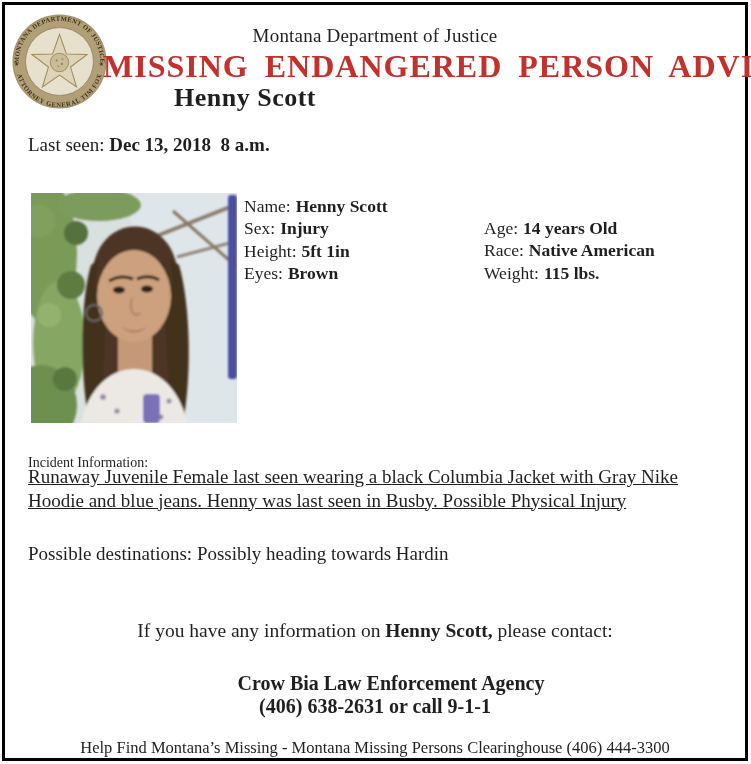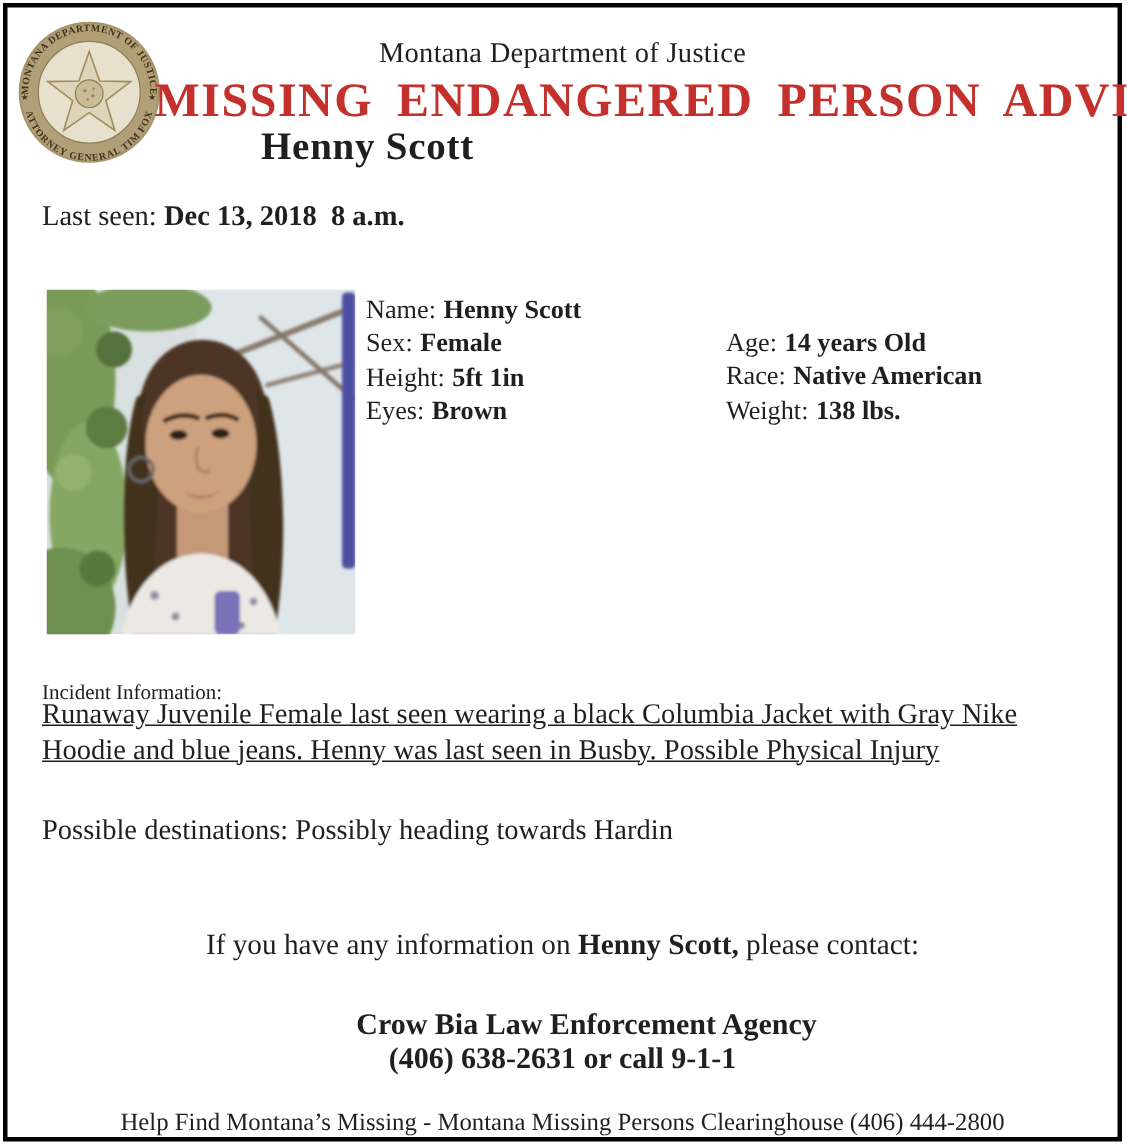--- a/index.html
+++ b/index.html
@@ -122,47 +122,47 @@
         <rect x="112" y="201" width="17" height="29" rx="4" fill="#7a71b8"></rect>
       </g>
     </svg>
   </div>
 
   <div class="details-col details-left abs">
     <div>
       <span>Name:</span><span class="b val">Henny Scott</span>
     </div>
     <div>
-      <span>Sex:</span><span class="b val">Female</span>
+      <span>Sex:</span><span class="b val">Injury</span>
     </div>
     <div>
       <span>Height:</span><span class="b val">5ft 1in</span>
     </div>
     <div>
       <span>Eyes:</span><span class="b val">Brown</span>
     </div>
   </div>
 
   <div class="details-col details-right abs">
     <div>
       <span>Age:</span><span class="b val">14 years Old</span>
     </div>
     <div>
       <span>Race:</span><span class="b val">Native American</span>
     </div>
     <div>
-      <span>Weight:</span><span class="b val">138 lbs.</span>
+      <span>Weight:</span><span class="b val">115 lbs.</span>
     </div>
   </div>
 
   <div class="incident-heading abs">Incident Information:</div>
   <div class="incident-para abs">Runaway Juvenile Female last seen wearing a black Columbia Jacket with Gray Nike Hoodie and blue jeans. Henny was last seen in Busby. Possible Physical Injury</div>
   <div class="destinations abs">Possible destinations: Possibly heading towards Hardin</div>
 
   <div class="contact-line abs centerline">
     <span>If you have any information on </span><span class="b">Henny Scott,</span><span> please contact:</span>
   </div>
   <div class="contact-agency abs centerline">Crow Bia Law Enforcement Agency</div>
   <div class="contact-phone abs centerline">(406) 638-2631 or call 9-1-1</div>
 
-  <div class="footer-line abs centerline">Help Find Montana’s Missing - Montana Missing Persons Clearinghouse (406) 444-2800</div>
+  <div class="footer-line abs centerline">Help Find Montana’s Missing - Montana Missing Persons Clearinghouse (406) 444-3300</div>
 
 </div>
 
 </body></html>

